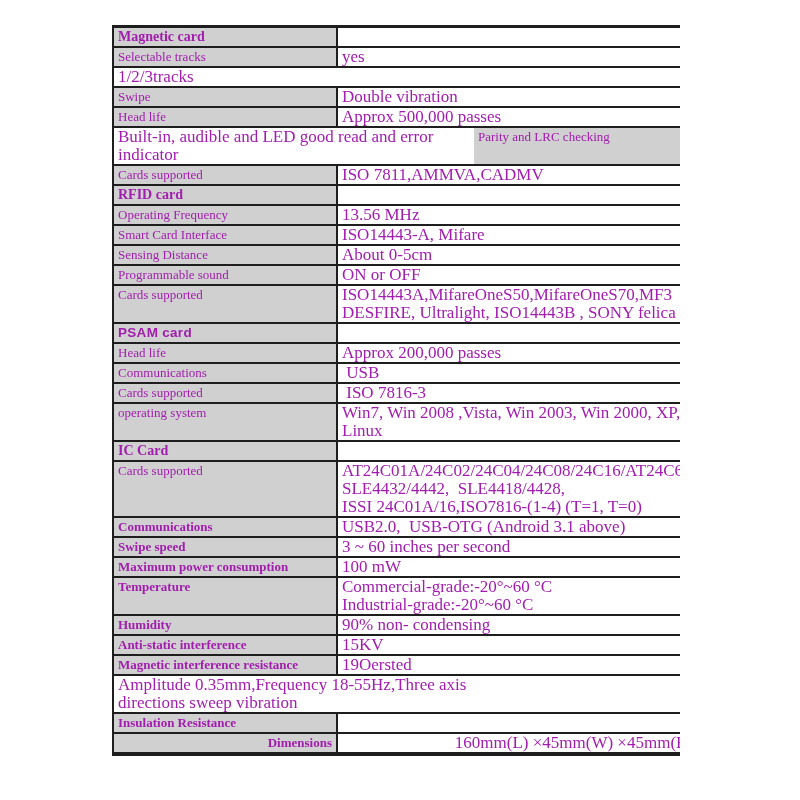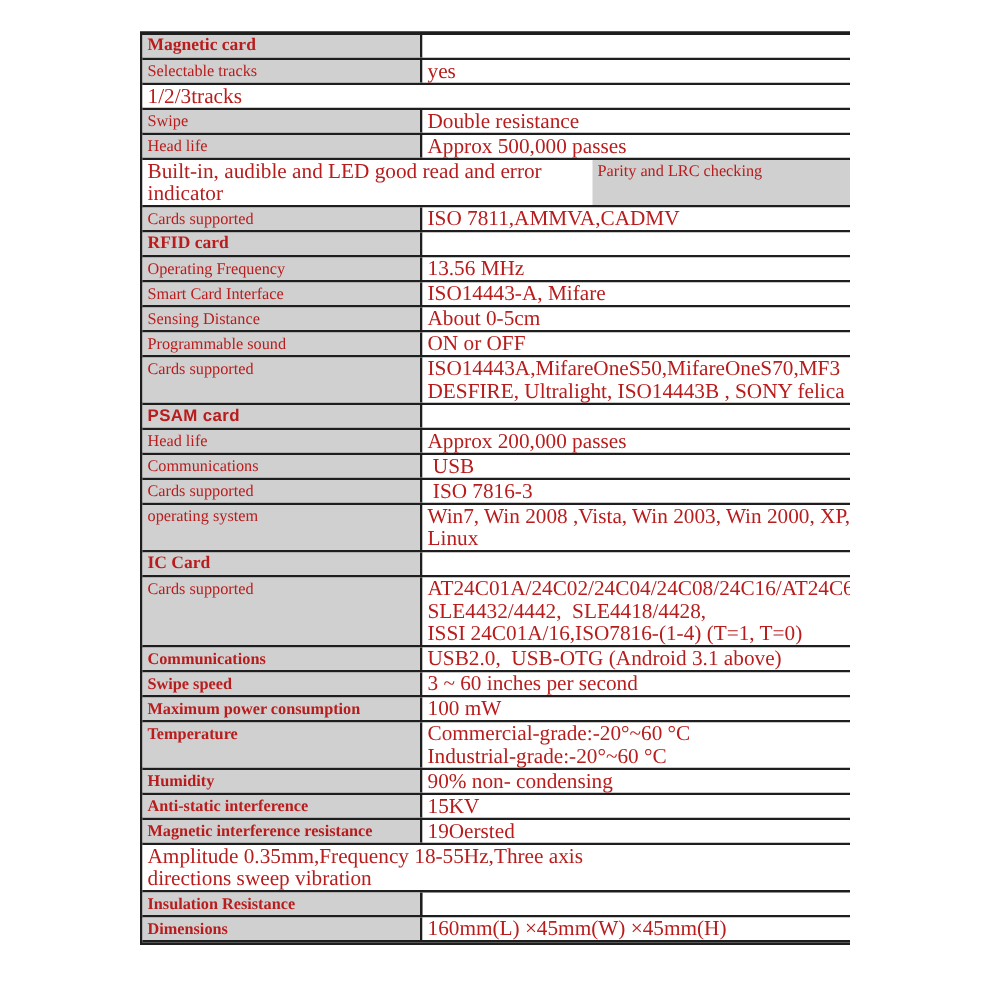--- a/index.html
+++ b/index.html
@@ -2,39 +2,39 @@
 <html><head>
 <meta charset="utf-8">
 <style>
   html, body { margin: 0; padding: 0; }
   .page {
     position: relative;
     width: 680px;
     height: 800px;
     background: #ffffff;
     font-family: "Liberation Serif", "DejaVu Serif", serif;
-    color: #b91c1c;
+    color: #a21caf;
     overflow: hidden;
   }
   .spec-table {
     position: absolute;
     left: 112px;
     top: 25px;
     width: 588px;
     box-sizing: border-box;
     border: 2px solid #1e1e1e;
     border-top-width: 3px;
     background: #ffffff;
   }
   .spec-row {
     display: flex;
     align-items: stretch;
     border-bottom: 2px solid #1e1e1e;
   }
-  .spec-row:last-child { border-bottom-width: 2px; }
+  .spec-row:last-child { border-bottom-width: 2px; text-align: right; }
   .cell {
     box-sizing: border-box;
     font-size: 17px;
     line-height: 18px;
     padding: 0 4px;
   }
   .label-cell {
     width: 224px;
     flex: 0 0 224px;
     background: #d0d0d0;
@@ -74,21 +74,21 @@
     <div class="cell label-cell">Selectable tracks</div>
     <div class="cell value-cell">yes</div>
   </div>
 
   <div class="spec-row">
     <div class="cell value-cell">1/2/3tracks</div>
   </div>
 
   <div class="spec-row">
     <div class="cell label-cell">Swipe</div>
-    <div class="cell value-cell">Double resistance</div>
+    <div class="cell value-cell">Double vibration</div>
   </div>
 
   <div class="spec-row">
     <div class="cell label-cell">Head life</div>
     <div class="cell value-cell">Approx 500,000 passes</div>
   </div>
 
   <div class="spec-row">
     <div class="cell value-cell">Built-in, audible and LED good read and error
 indicator</div>

